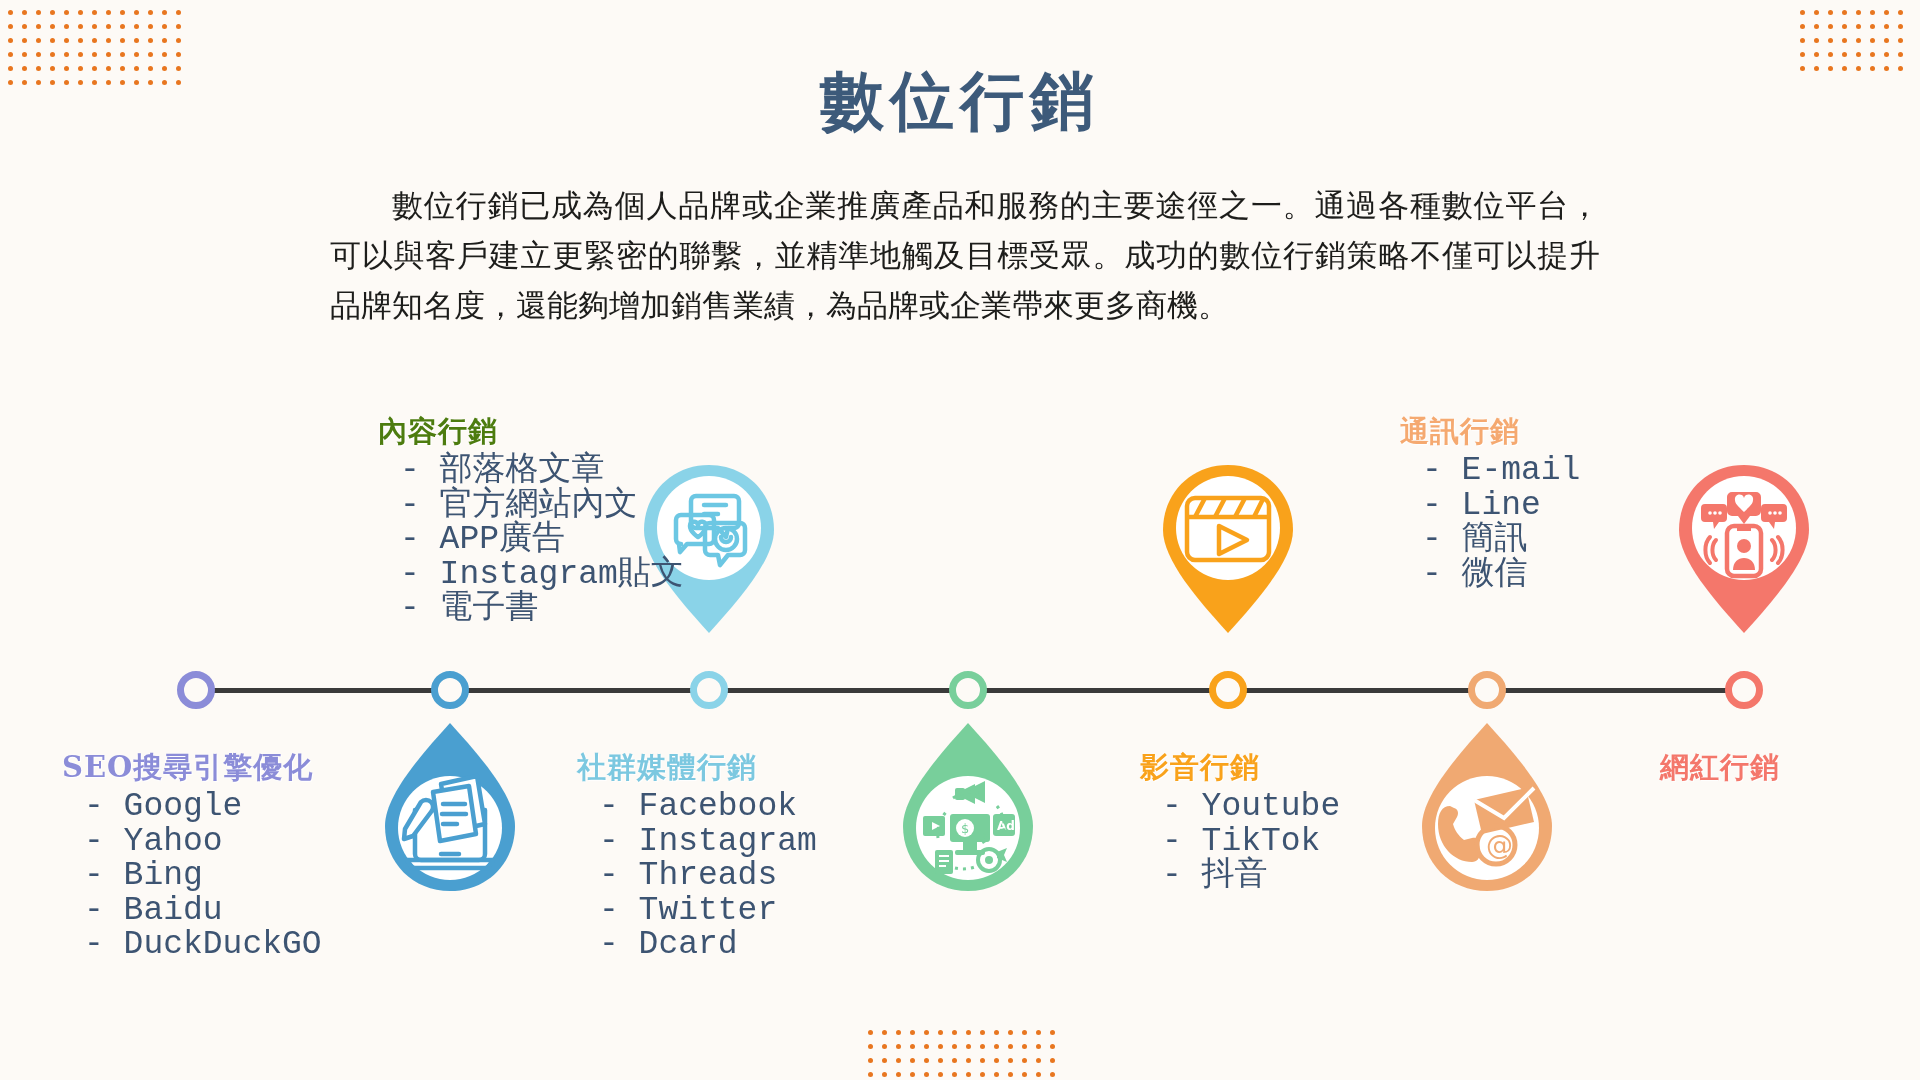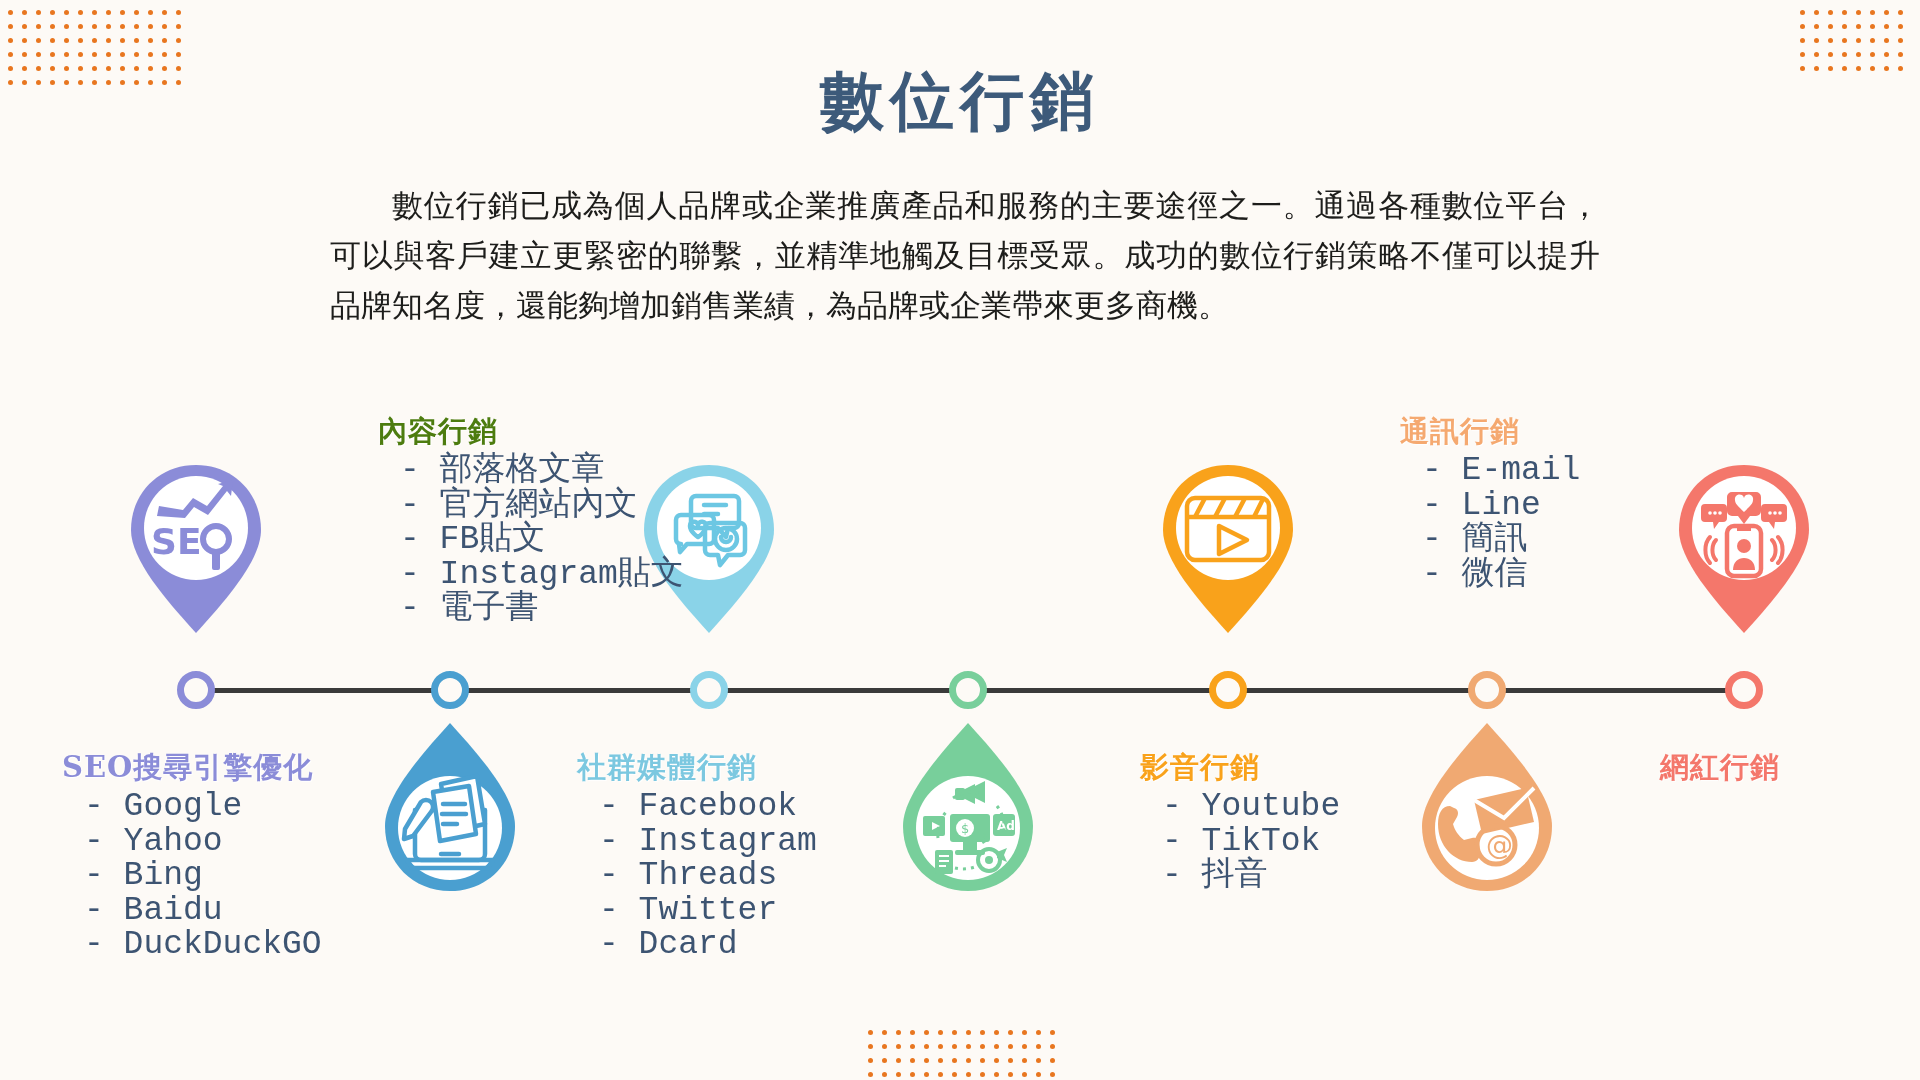--- a/index.html
+++ b/index.html
@@ -256,32 +256,20 @@
   <div id="node-dots">
       <div class="node-dot" style="left: 196px; top: 690px; border-color: rgb(139, 140, 216);"></div>
       <div class="node-dot" style="left: 450px; top: 690px; border-color: rgb(74, 159, 208);"></div>
       <div class="node-dot" style="left: 709px; top: 690px; border-color: rgb(138, 211, 232);"></div>
       <div class="node-dot" style="left: 968px; top: 690px; border-color: rgb(120, 207, 155);"></div>
       <div class="node-dot" style="left: 1228px; top: 690px; border-color: rgb(249, 162, 27);"></div>
       <div class="node-dot" style="left: 1487px; top: 690px; border-color: rgb(240, 169, 114);"></div>
       <div class="node-dot" style="left: 1744px; top: 690px; border-color: rgb(244, 119, 107);"></div>
     </div>
 
-  <div class="pin" style="left:196px;top:460px;">
-    <svg viewBox="0 0 150 178">
-      <path d="M75 5 C38 5 10 33 10 70 C10 100 45 140 75 173 C105 140 140 100 140 70 C140 33 112 5 75 5 Z" fill="#8b8cd8"></path>
-      <circle cx="75" cy="68" r="52" fill="#ffffff"></circle>
-      <g fill="#8b8cd8">
-        <path d="M36 56 L38 46 L62 50 L72 38 L86 46 L102 26 L97 24 L112 20 L110 36 L106 31 L87 55 L73 47 L64 58 Z"></path>
-        <text x="30" y="94" font-family="DejaVu Sans, sans-serif" font-size="36" font-weight="600" fill="#8b8cd8">SE</text>
-        <circle cx="95" cy="79" r="13" fill="none" stroke="#8b8cd8" stroke-width="6"></circle>
-        <rect x="91" y="92" width="8" height="18" rx="2"></rect>
-      </g>
-    </svg>
-  </div>
 
   <div class="pin" style="left:709px;top:460px;">
     <svg viewBox="0 0 150 178">
       <path d="M75 5 C38 5 10 33 10 70 C10 100 45 140 75 173 C105 140 140 100 140 70 C140 33 112 5 75 5 Z" fill="#8ad3e8"></path>
       <circle cx="75" cy="68" r="52" fill="#ffffff"></circle>
       <g fill="none" stroke="#6cc7e3" stroke-width="4.5" stroke-linejoin="round" stroke-linecap="round">
         <path d="M62 36 h38 a5 5 0 0 1 5 5 v22 a5 5 0 0 1 -5 5 h-6 l-2 9 l-8 -9 h-22 a5 5 0 0 1 -5 -5 v-22 a5 5 0 0 1 5 -5 z"></path>
         <path d="M70 45 h22 M70 54 h14"></path>
         <path d="M47 55 h28 a5 5 0 0 1 5 5 v19 a5 5 0 0 1 -5 5 h-22 l-7 8 l-1 -8 h2 a5 5 0 0 1 -5 -5 v-19 a5 5 0 0 1 5 -5 z"></path>
         <path d="M56 66 c0-5 7-6 8-1 c1-5 8-4 8 1 c0 6-8 11-8 11 s-8-5-8-11z"></path>
@@ -400,21 +388,21 @@
         <li>- Baidu</li>
         <li>- DuckDuckGO</li>
       </ul>
   </div>
 
   <div class="block" style="left:378px;top:412px;">
     <h3 style="color: #4d7c0f;">內容行銷</h3>
     <ul>
         <li>- 部落格文章</li>
         <li>- 官方網站內文</li>
-        <li>- FB貼文</li>
+        <li>- APP廣告</li>
         <li>- Instagram貼文</li>
         <li>- 電子書</li>
       </ul>
   </div>
 
   <div class="block" style="left:577px;top:748px;">
     <h3 style="color: rgb(124, 200, 224);">社群媒體行銷</h3>
     <ul>
         <li>- Facebook</li>
         <li>- Instagram</li>

